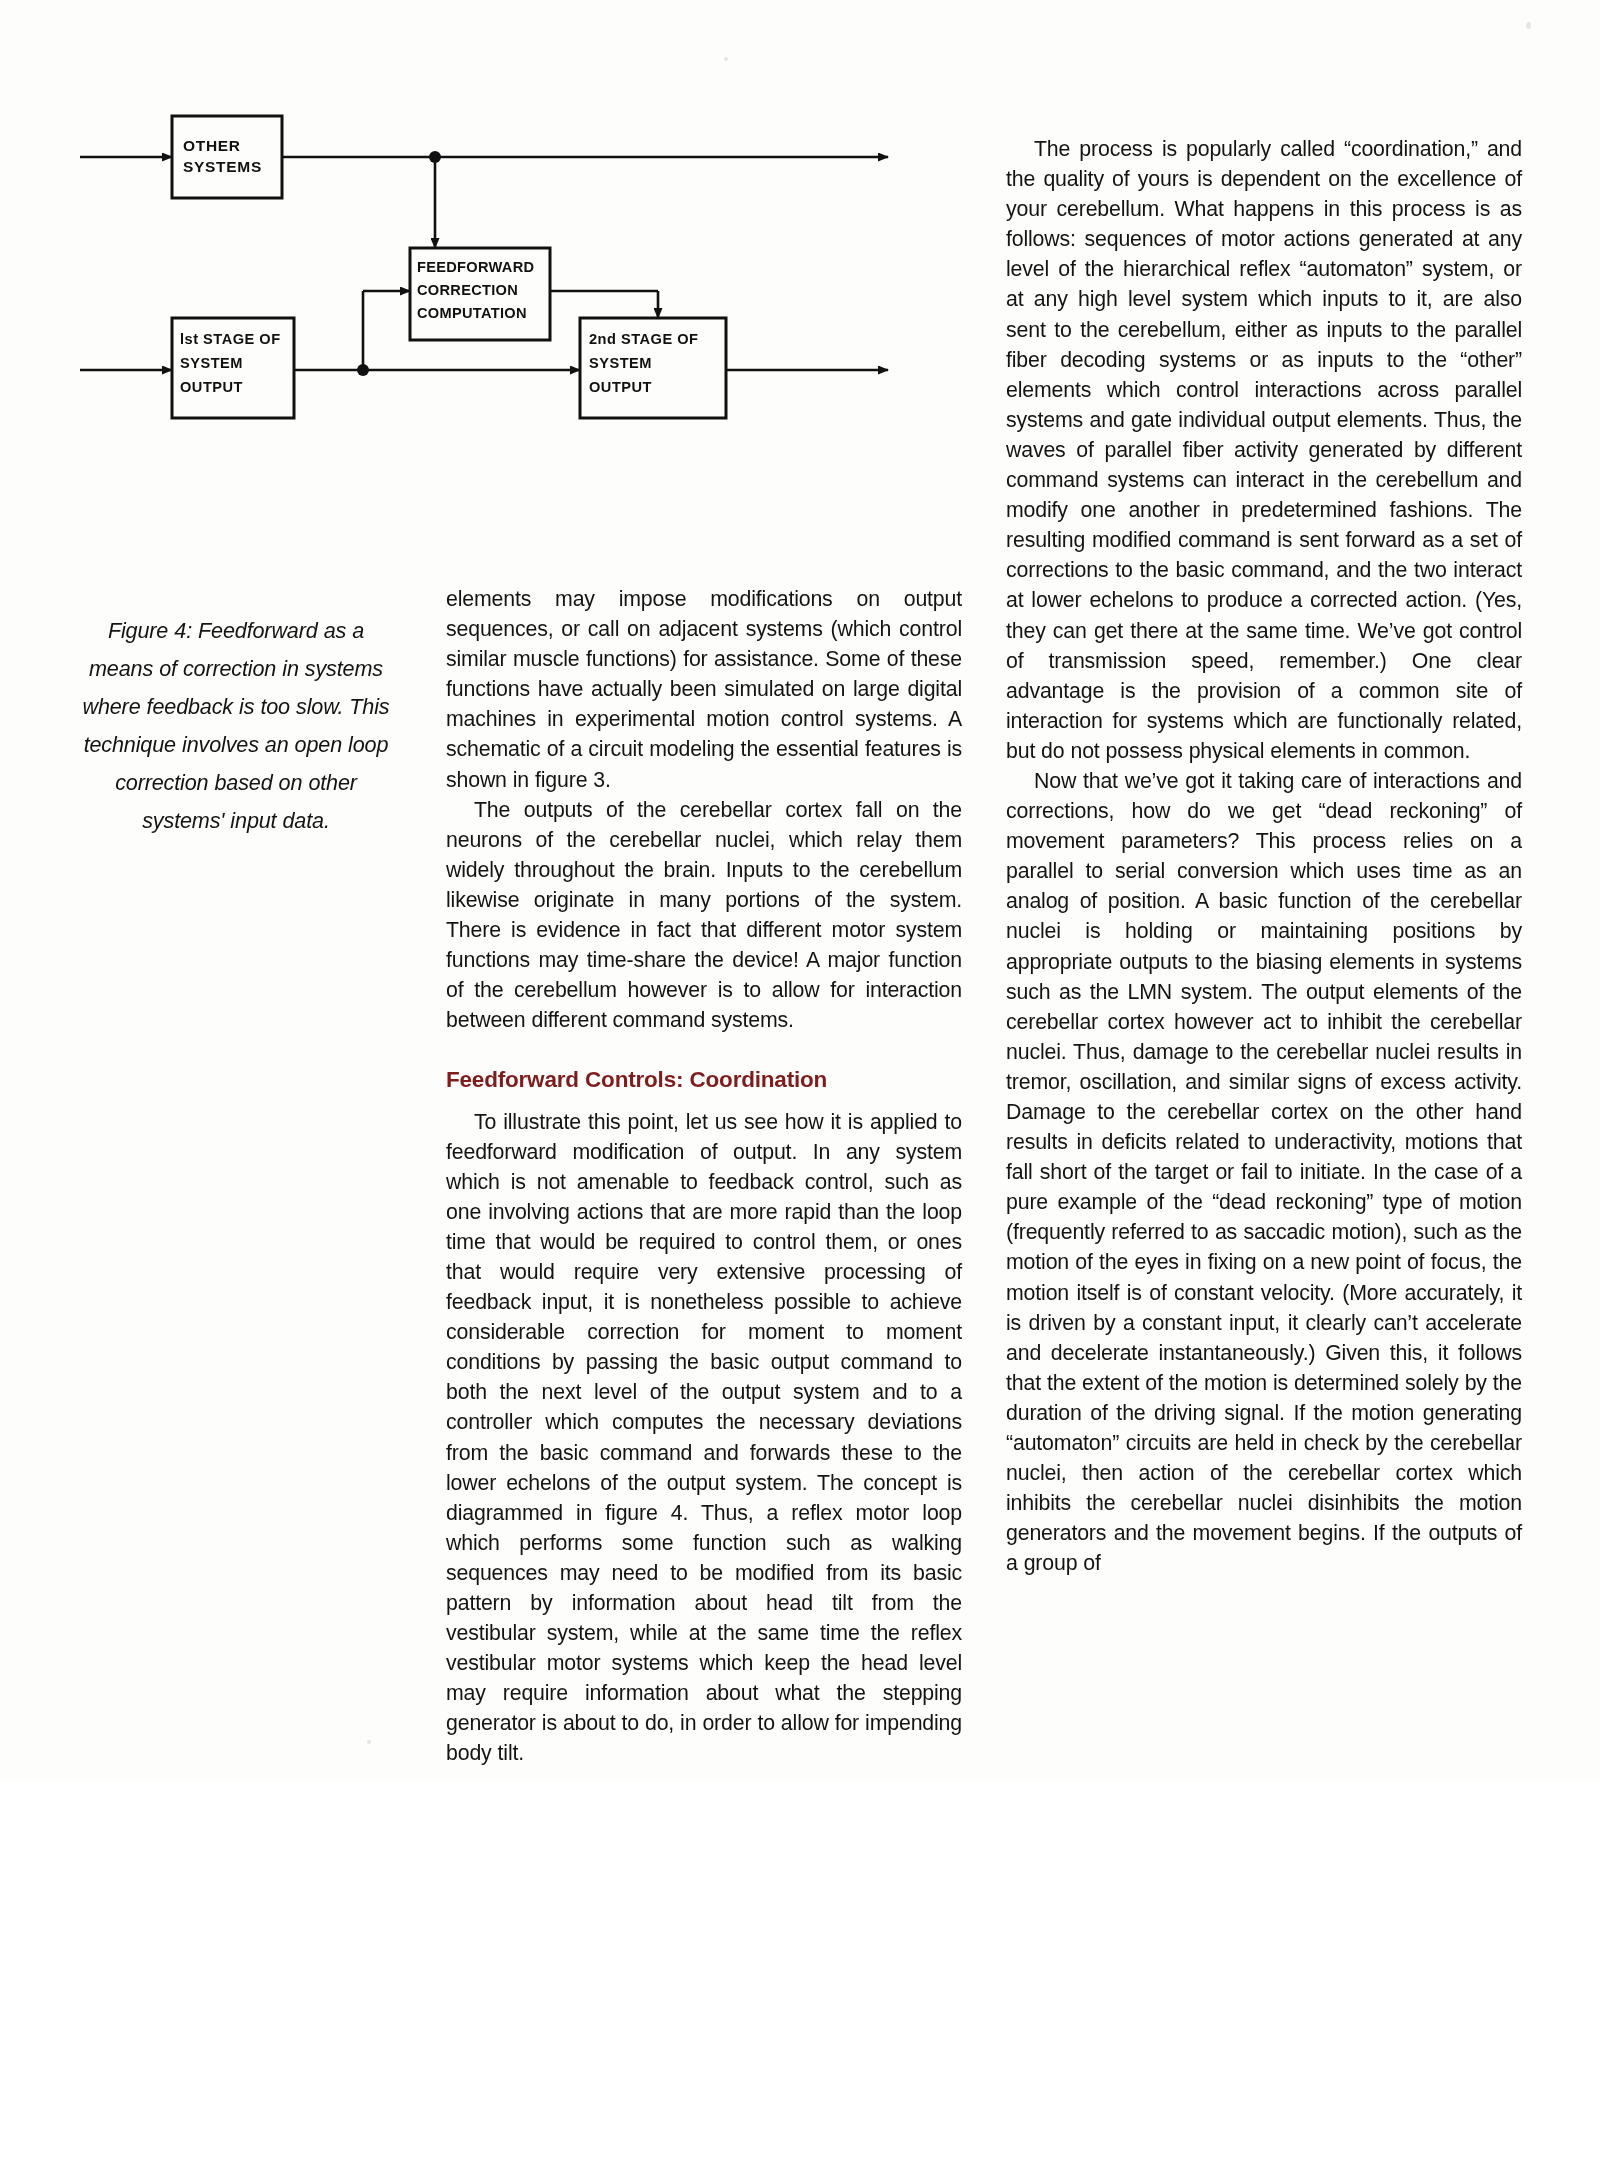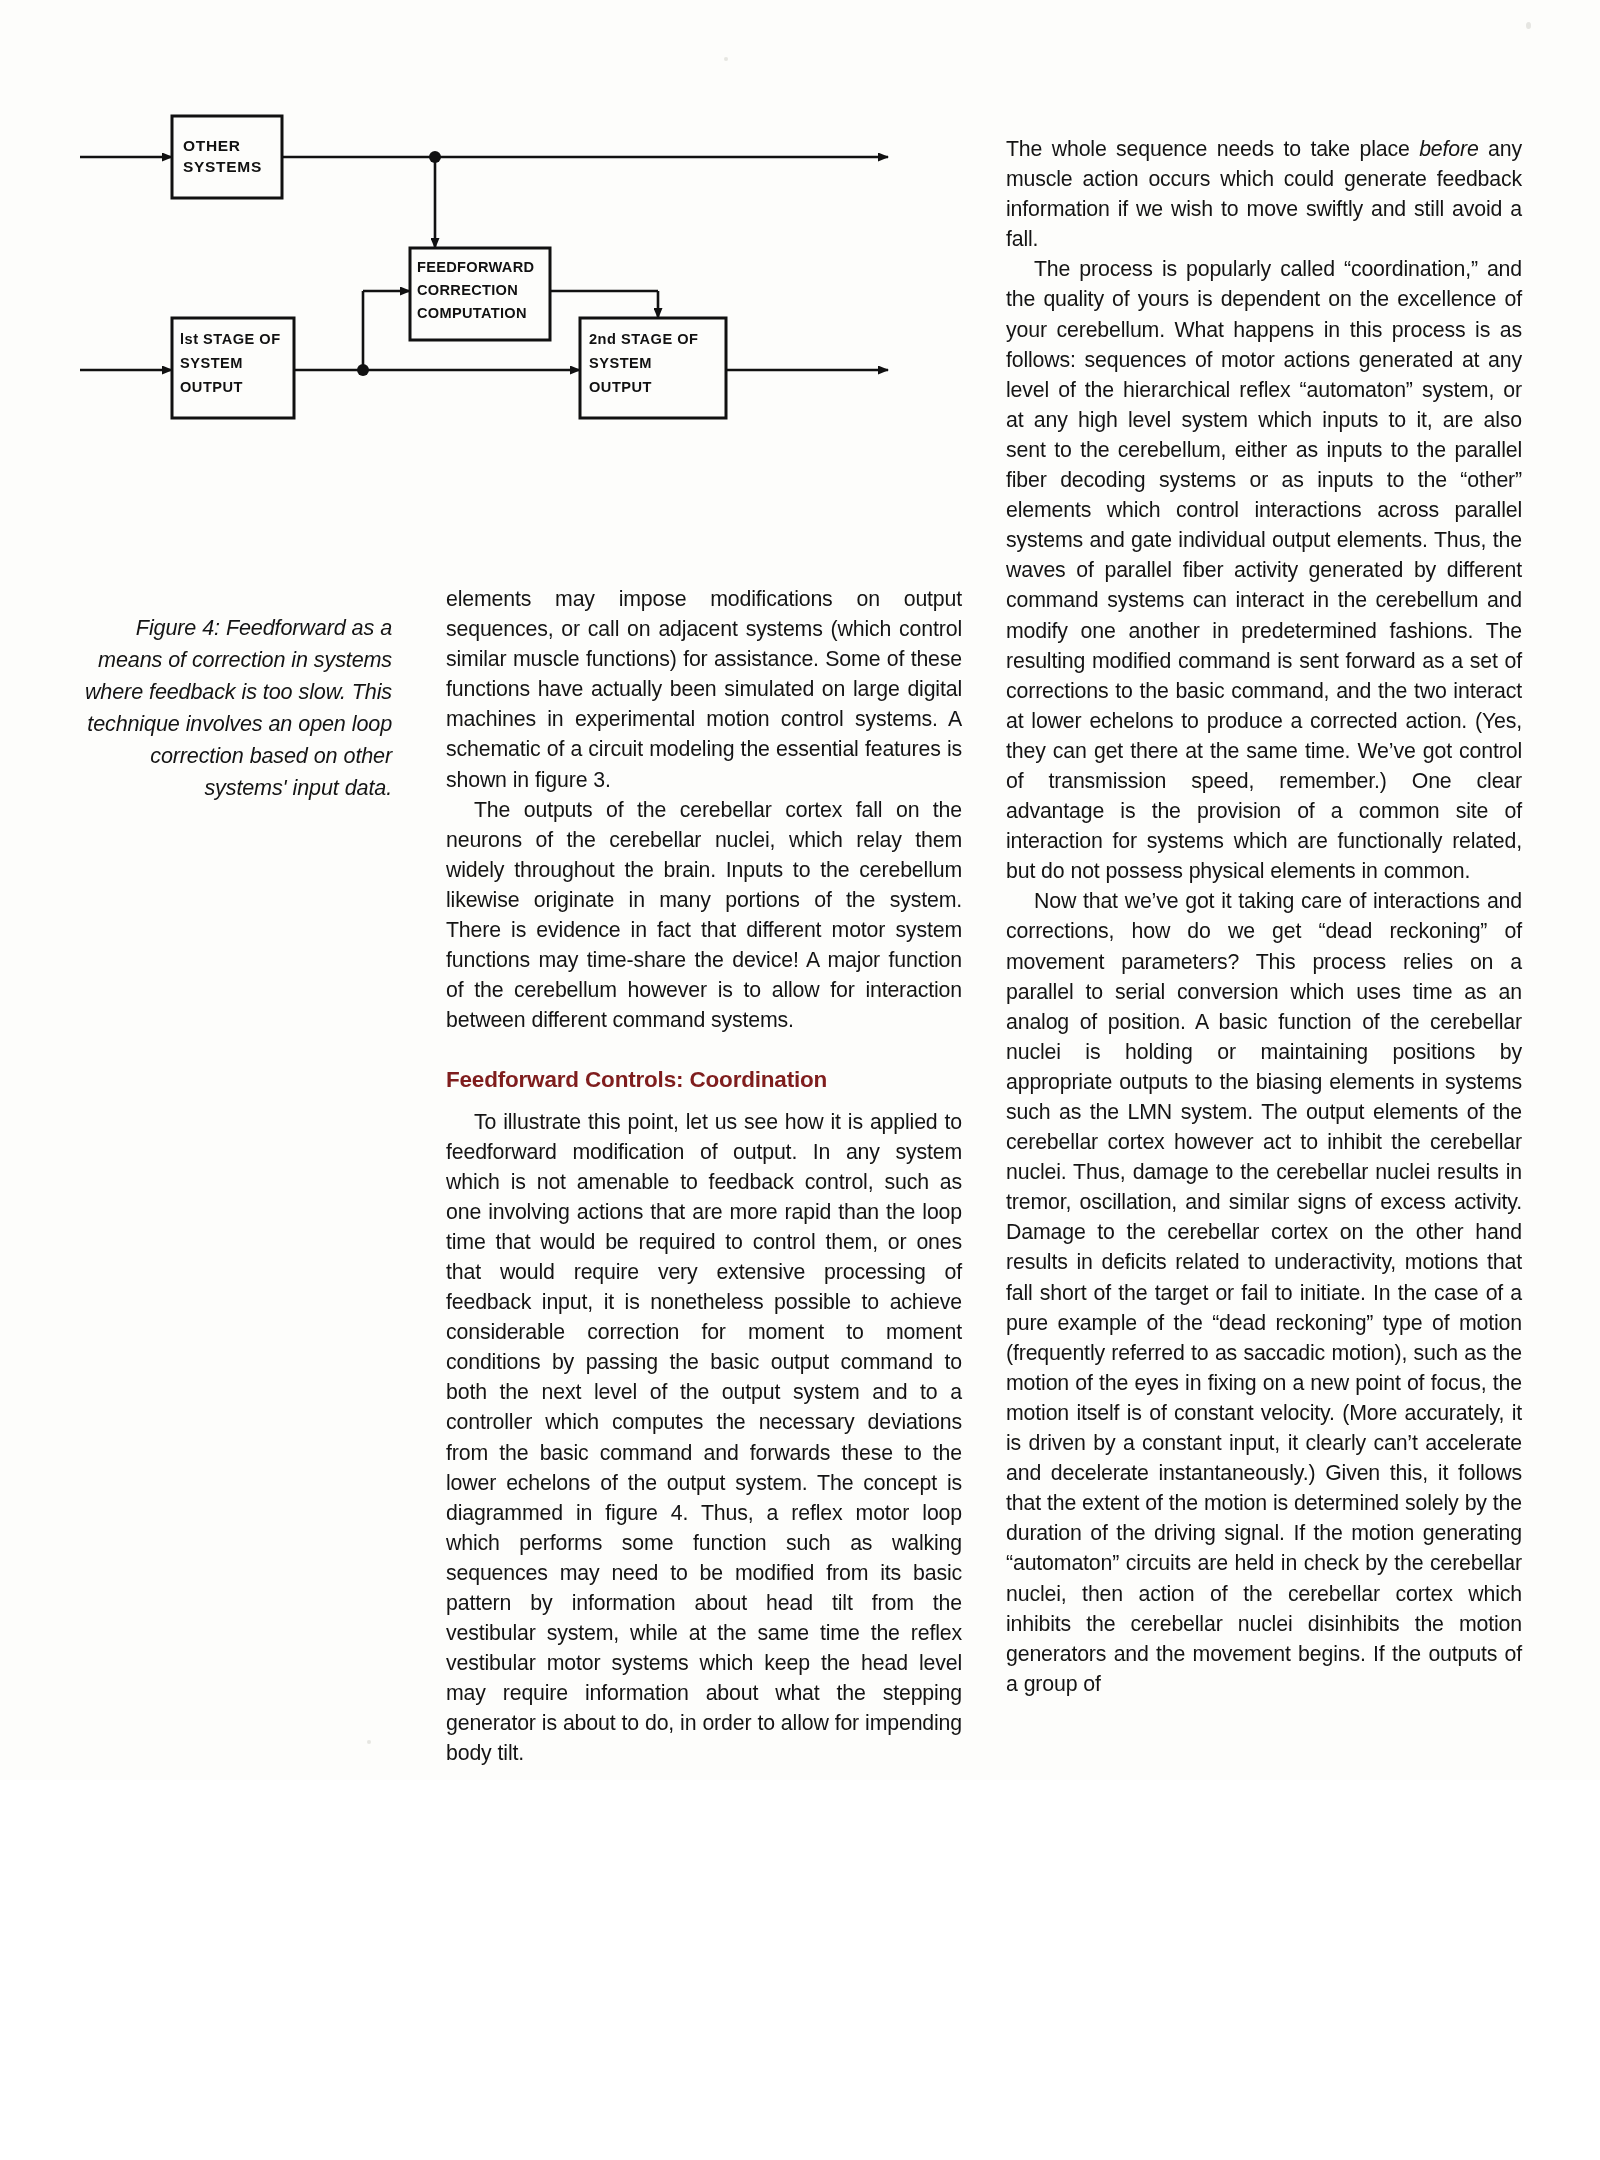--- a/index.html
+++ b/index.html
@@ -36,23 +36,23 @@
   }
   .col p.indent { text-indent: 28px; }
 
   #col-left  { left: 80px;  top: 612px;  width: 312px; }
   #col-mid   { left: 446px; top: 584px;  width: 516px; }
   #col-right { left: 1006px; top: 134px; width: 516px; }
 
   .fig-caption {
     font-style: italic;
     font-size: 21.6px;
-    line-height: 32px;
+    line-height: 38px;
     color: #141414;
-    text-align: right;
+    text-align: center;
   }
 
   h2.section-head {
     font-size: 22.5px;
     font-weight: bold;
     margin: 30px 0 11px 0;
     text-align: left;
     letter-spacing: -0.2px;
     color: #7f1d1d;
   }
@@ -170,23 +170,20 @@
   </div>
 
   <div class="col" id="col-mid">
     <p>elements may impose modifications on output sequences, or call on adjacent systems (which control similar muscle functions) for assistance. Some of these functions have actually been simulated on large digital machines in experimental motion control systems. A schematic of a circuit modeling the essential features is shown in figure 3.</p>
     <p class="indent">The outputs of the cerebellar cortex fall on the neurons of the cerebellar nuclei, which relay them widely throughout the brain. Inputs to the cerebellum likewise originate in many portions of the system. There is evidence in fact that different motor system functions may time-share the device! A major function of the cerebellum however is to allow for interaction between different command systems.</p>
     <h2 class="section-head">Feedforward Controls: Coordination</h2>
     <p class="indent">To illustrate this point, let us see how it is applied to feedforward modification of output. In any system which is not amenable to feedback control, such as one involving actions that are more rapid than the loop time that would be required to control them, or ones that would require very extensive processing of feedback input, it is nonetheless possible to achieve considerable correction for moment to moment conditions by passing the basic output command to both the next level of the output system and to a controller which computes the necessary deviations from the basic command and forwards these to the lower echelons of the output system. The concept is diagrammed in figure 4. Thus, a reflex motor loop which performs some function such as walking sequences may need to be modified from its basic pattern by information about head tilt from the vestibular system, while at the same time the reflex vestibular motor systems which keep the head level may require information about what the stepping generator is about to do, in order to allow for impending body tilt.</p>
   </div>
 
   <div class="col" id="col-right">
-    <p>
-      <span>The whole sequence needs to take place </span><i>before</i><span> any muscle action occurs which could generate feedback information if we wish to move swiftly and still avoid a fall.</span>
-    </p>
     <p class="indent">The process is popularly called “coordination,” and the quality of yours is dependent on the excellence of your cerebellum. What happens in this process is as follows: sequences of motor actions generated at any level of the hierarchical reflex “automaton” system, or at any high level system which inputs to it, are also sent to the cerebellum, either as inputs to the parallel fiber decoding systems or as inputs to the “other” elements which control interactions across parallel systems and gate individual output elements. Thus, the waves of parallel fiber activity generated by different command systems can interact in the cerebellum and modify one another in predetermined fashions. The resulting modified command is sent forward as a set of corrections to the basic command, and the two interact at lower echelons to produce a corrected action. (Yes, they can get there at the same time. We’ve got control of transmission speed, remember.) One clear advantage is the provision of a common site of interaction for systems which are functionally related, but do not possess physical elements in common.</p>
     <p class="indent">Now that we’ve got it taking care of interactions and corrections, how do we get “dead reckoning” of movement parameters? This process relies on a parallel to serial conversion which uses time as an analog of position. A basic function of the cerebellar nuclei is holding or maintaining positions by appropriate outputs to the biasing elements in systems such as the LMN system. The output elements of the cerebellar cortex however act to inhibit the cerebellar nuclei. Thus, damage to the cerebellar nuclei results in tremor, oscillation, and similar signs of excess activity. Damage to the cerebellar cortex on the other hand results in deficits related to underactivity, motions that fall short of the target or fail to initiate. In the case of a pure example of the “dead reckoning” type of motion (frequently referred to as saccadic motion), such as the motion of the eyes in fixing on a new point of focus, the motion itself is of constant velocity. (More accurately, it is driven by a constant input, it clearly can’t accelerate and decelerate instantaneously.) Given this, it follows that the extent of the motion is determined solely by the duration of the driving signal. If the motion generating “automaton” circuits are held in check by the cerebellar nuclei, then action of the cerebellar cortex which inhibits the cerebellar nuclei disinhibits the motion generators and the movement begins. If the outputs of a group of</p>
   </div>
 
   <div id="footer">
     <span class="pgnum">148</span>
     <span class="imprint">BYTE February 1978</span>
   </div>
 
   <div class="speck" style="left:1526px; top:22px; width:5px; height:7px;"></div>

